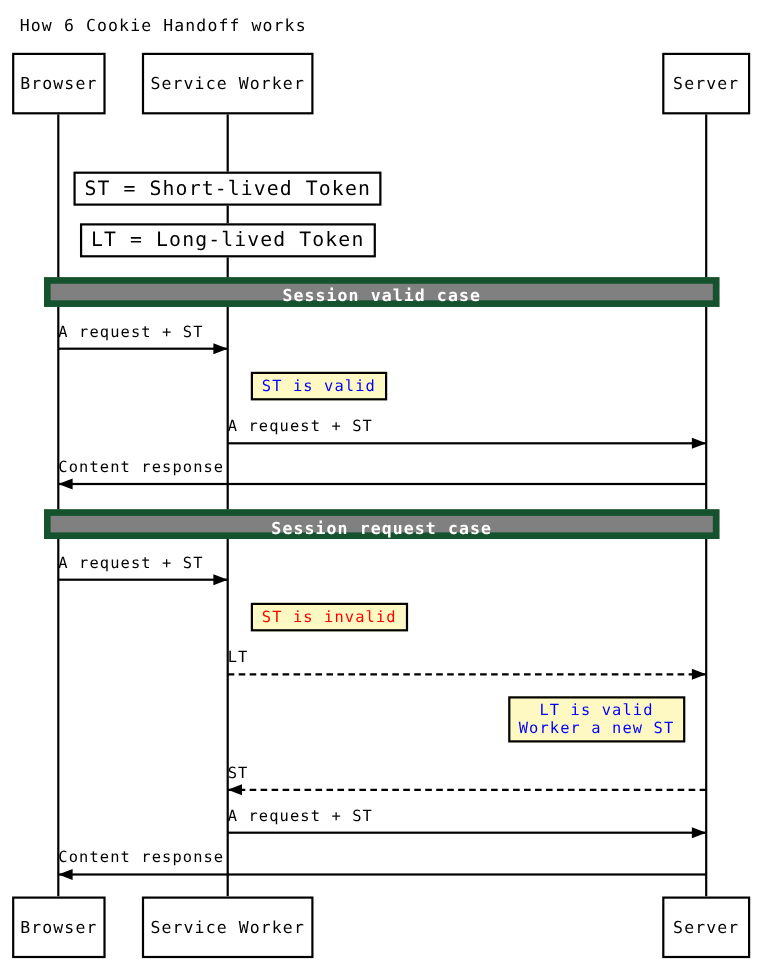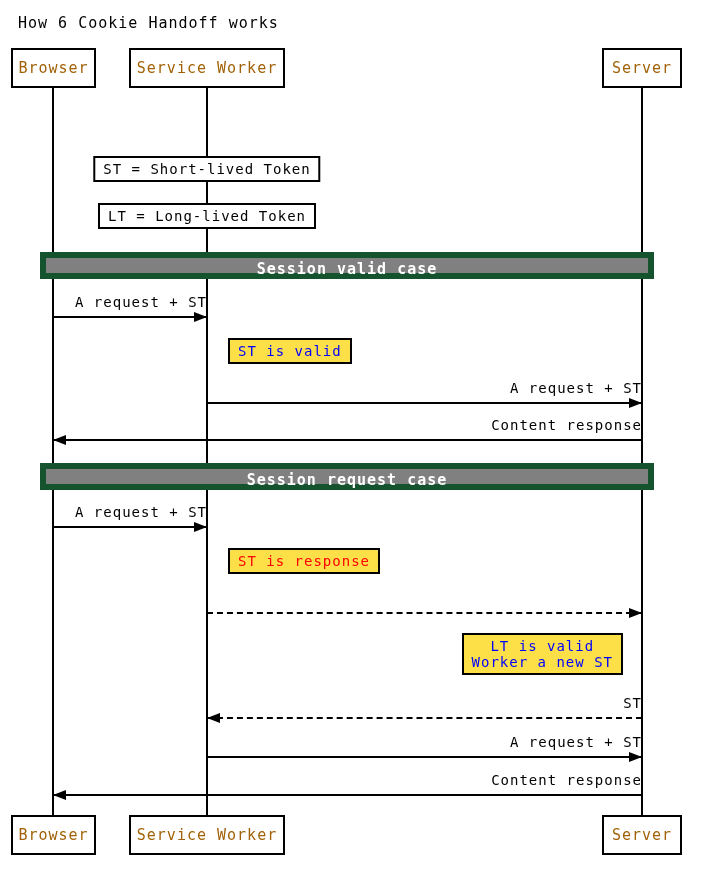--- a/index.html
+++ b/index.html
@@ -3,45 +3,45 @@
 <meta charset="utf-8">
 <style>
   html,body{margin:0;padding:0;background:#fff;}
   .diagram{
     position:relative;width:710px;height:872px;background:#fff;overflow:hidden;
     font-family:"DejaVu Sans Mono","Liberation Mono",monospace;color:#000;
   }
   .title{position:absolute;left:18px;top:14px;font-size:15px;letter-spacing:1px;}
   .lifeline{position:absolute;top:88px;height:727px;width:2px;background:#000;z-index:1;}
   .participant{
-    position:absolute;height:40px;border:2px solid #000;background:#fff;color:#a16207;
+    position:absolute;height:56px;border:2px solid #000;background:#fff;color:#000000;
     display:flex;align-items:center;justify-content:center;font-size:15px;
     letter-spacing:1px;box-sizing:border-box;z-index:3;white-space:nowrap;
   }
   .legend-note{
     position:absolute;left:207px;transform:translateX(-50%);border:2px solid #000;
-    background:#fff;padding:3px 8px;font-size:14px;letter-spacing:1px;z-index:3;white-space:nowrap;
+    background:#fff;padding:3px 8px;font-size:18px;letter-spacing:1px;z-index:3;white-space:nowrap;
   }
   .divider{
     position:absolute;left:40px;width:614px;height:27px;background:#808080;
     border:6px solid #14532d;box-sizing:border-box;color:#fff;font-weight:bold;
     text-align:center;line-height:23px;font-size:15px;letter-spacing:1px;z-index:4;
   }
   .msg-label{
-    position:absolute;font-size:14px;letter-spacing:1px;text-align:right;
+    position:absolute;font-size:14px;letter-spacing:1px;text-align:left;
     height:18px;line-height:18px;z-index:2;white-space:nowrap;
   }
   .msg-line{position:absolute;height:0;border-top:2px solid #000;z-index:2;}
   .msg-line.dashed{border-top-style:dashed;}
   .head-r{position:absolute;width:0;height:0;border-top:5px solid transparent;
     border-bottom:5px solid transparent;border-left:13px solid #000;z-index:2;}
   .head-l{position:absolute;width:0;height:0;border-top:5px solid transparent;
     border-bottom:5px solid transparent;border-right:13px solid #000;z-index:2;}
   .note{
-    position:absolute;border:2px solid #000;background:#fde047;padding:3px 8px;
+    position:absolute;border:2px solid #000;background:#fef9c3;padding:3px 8px;
     font-size:14px;letter-spacing:1px;z-index:3;white-space:pre-line;text-align:center;
   }
   .note-info{color:#0000ff;}
   .note-error{color:#ff0000;}
 </style>
 </head>
 <body>
 
 <div class="diagram">
 
@@ -73,22 +73,23 @@
   <div class="msg-label" style="left:53px;top:416px;width:589px;">Content response</div>
   <div class="msg-line" style="left:53px;top:439px;width:589px;"></div>
   <div class="head-l" style="left:53px;top:435px;"></div>
 
   <div class="divider" style="top:463px;">Session request case</div>
 
   <div class="msg-label" style="left:53px;top:503px;width:154px;">A request + ST</div>
   <div class="msg-line" style="left:53px;top:526px;width:154px;"></div>
   <div class="head-r" style="left:194px;top:522px;"></div>
 
-  <div class="note note-error" style="left:228px;top:548px;">ST is response</div>
+  <div class="note note-error" style="left:228px;top:548px;">ST is invalid</div>
 
+  <div class="msg-label" style="left:207px;top:589px;width:435px;">LT</div>
   <div class="msg-line dashed" style="left:207px;top:612px;width:435px;"></div>
   <div class="head-r" style="left:629px;top:608px;"></div>
 
   <div class="note note-info" style="right:87px;top:633px;">LT is valid
 Worker a new ST</div>
 
   <div class="msg-label" style="left:207px;top:694px;width:435px;">ST</div>
   <div class="msg-line dashed" style="left:207px;top:717px;width:435px;"></div>
   <div class="head-l" style="left:207px;top:713px;"></div>
 

